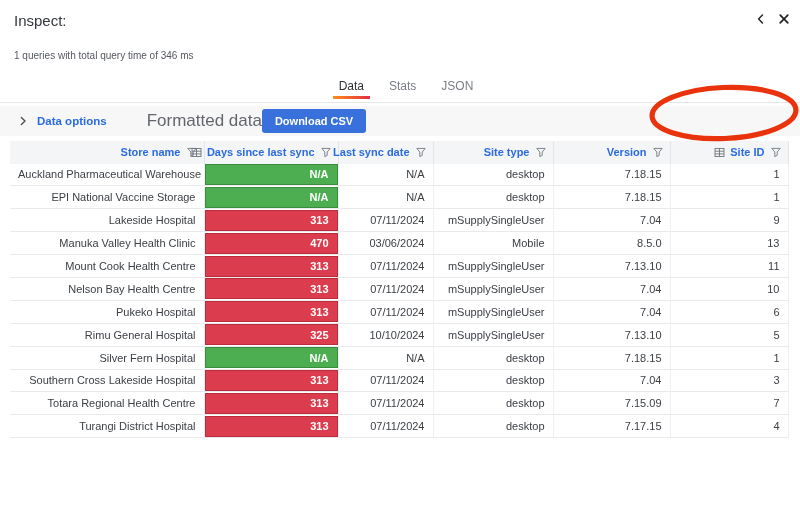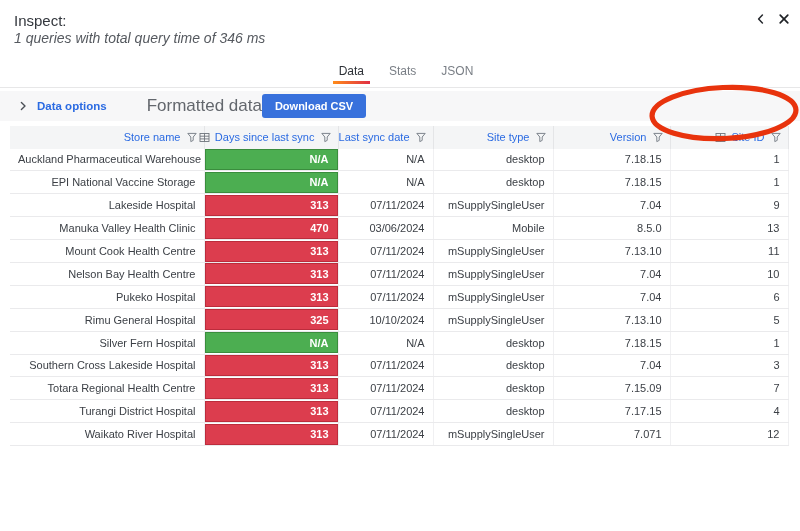--- a/index.html
+++ b/index.html
@@ -5,21 +5,21 @@
   html,body{margin:0;padding:0;}
   body{
     width:800px;height:531px;position:relative;overflow:hidden;
     background:#ffffff;color:#3a3d45;
     font-family:"Liberation Sans","DejaVu Sans",sans-serif;
     -webkit-font-smoothing:antialiased;
   }
   
   .panel-header{padding:13px 14px 0 14px;position:relative;}
   .panel-title{font-size:15px;font-weight:500;color:#33373d;line-height:1.1;}
-  .panel-subtitle{font-size:14px;color:#55595f;margin-top:0;font-style:italic;}
+  .panel-subtitle{font-size:10px;color:#55595f;margin-top:20px;}
   .win-icons{position:absolute;top:12px;right:9px;display:flex;align-items:center;gap:9px;}
   .win-icons .icon-btn{width:14px;height:14px;display:flex;align-items:center;justify-content:center;cursor:pointer;background:none;border:none;padding:0;}
   
   .tabs{display:flex;align-items:flex-end;gap:13px;padding-left:12px;margin-top:15px;height:26px;border-bottom:1px solid #e7e7e8;justify-content:center;}
   .tab{font-size:12px;color:#797e85;padding:0 6px 9px 6px;position:relative;cursor:pointer;}
   .tab.active{color:#2d3137;font-weight:500;}
   .tab.active::after{
     content:"";position:absolute;left:0;right:0;bottom:3px;height:3px;
     background:linear-gradient(90deg,var(--tab-grad-a),var(--tab-grad-b));
   }
@@ -35,21 +35,21 @@
   .opt-summary{font-size:17px;color:#63676d;margin-left:40px;}
   .download-btn{
     background:var(--btn-blue);color:#fff;border:none;border-radius:3px;
     font-size:11px;font-weight:700;padding:6px 13px;cursor:pointer;font-family:inherit;
   }
   
   .table-wrap{margin:5px 10px 0 10px;}
   table{border-collapse:collapse;table-layout:fixed;width:778px;font-size:11px;}
   col.w0{width:194px}col.w1{width:134px}col.w2{width:95px}col.w3{width:120px}col.w4{width:117px}col.w5{width:118px}
   thead th{
-    background:#f4f5f6;height:23px;font-weight:400;color:var(--link-blue);
+    background:#f4f5f6;height:23px;font-weight:700;color:var(--link-blue);
     padding:0 6px;border-right:1px solid #e4e5e7;cursor:pointer;
   }
   .hwrap{display:flex;align-items:center;justify-content:flex-end;gap:5px;white-space:nowrap;}
   tbody td{
     height:21.9px;text-align:right;padding:0 8px;color:#3c4046;background:#fff;
     border-bottom:1px solid #eaeaec;border-right:1px solid #f0f0f2;
     white-space:nowrap;overflow:hidden;
   }
   tbody td.c-days{padding:0;}
   .fill{
@@ -311,29 +311,19 @@
         <tr>
           <td class="c-store">Turangi District Hospital</td>
           <td class="c-days">
             <div class="fill red">313</div>
           </td>
           <td>07/11/2024</td>
           <td>desktop</td>
           <td>7.17.15</td>
           <td>4</td>
         </tr>
-        <tr>
-          <td class="c-store">Waikato River Hospital</td>
-          <td class="c-days">
-            <div class="fill red">313</div>
-          </td>
-          <td>07/11/2024</td>
-          <td>mSupplySingleUser</td>
-          <td>7.071</td>
-          <td>12</td>
-        </tr>
       </tbody>
   </table>
 </div>
 
 <svg class="annotation-layer" width="800" height="531" viewBox="0 0 800 531">
   <ellipse id="annot-ellipse" cx="724" cy="113" rx="72" ry="25.5" transform="rotate(-2.5 724 113)" fill="none" stroke="#e8330d" stroke-width="5.2" stroke-linecap="round"></ellipse>
 </svg>
 
 </body></html>

